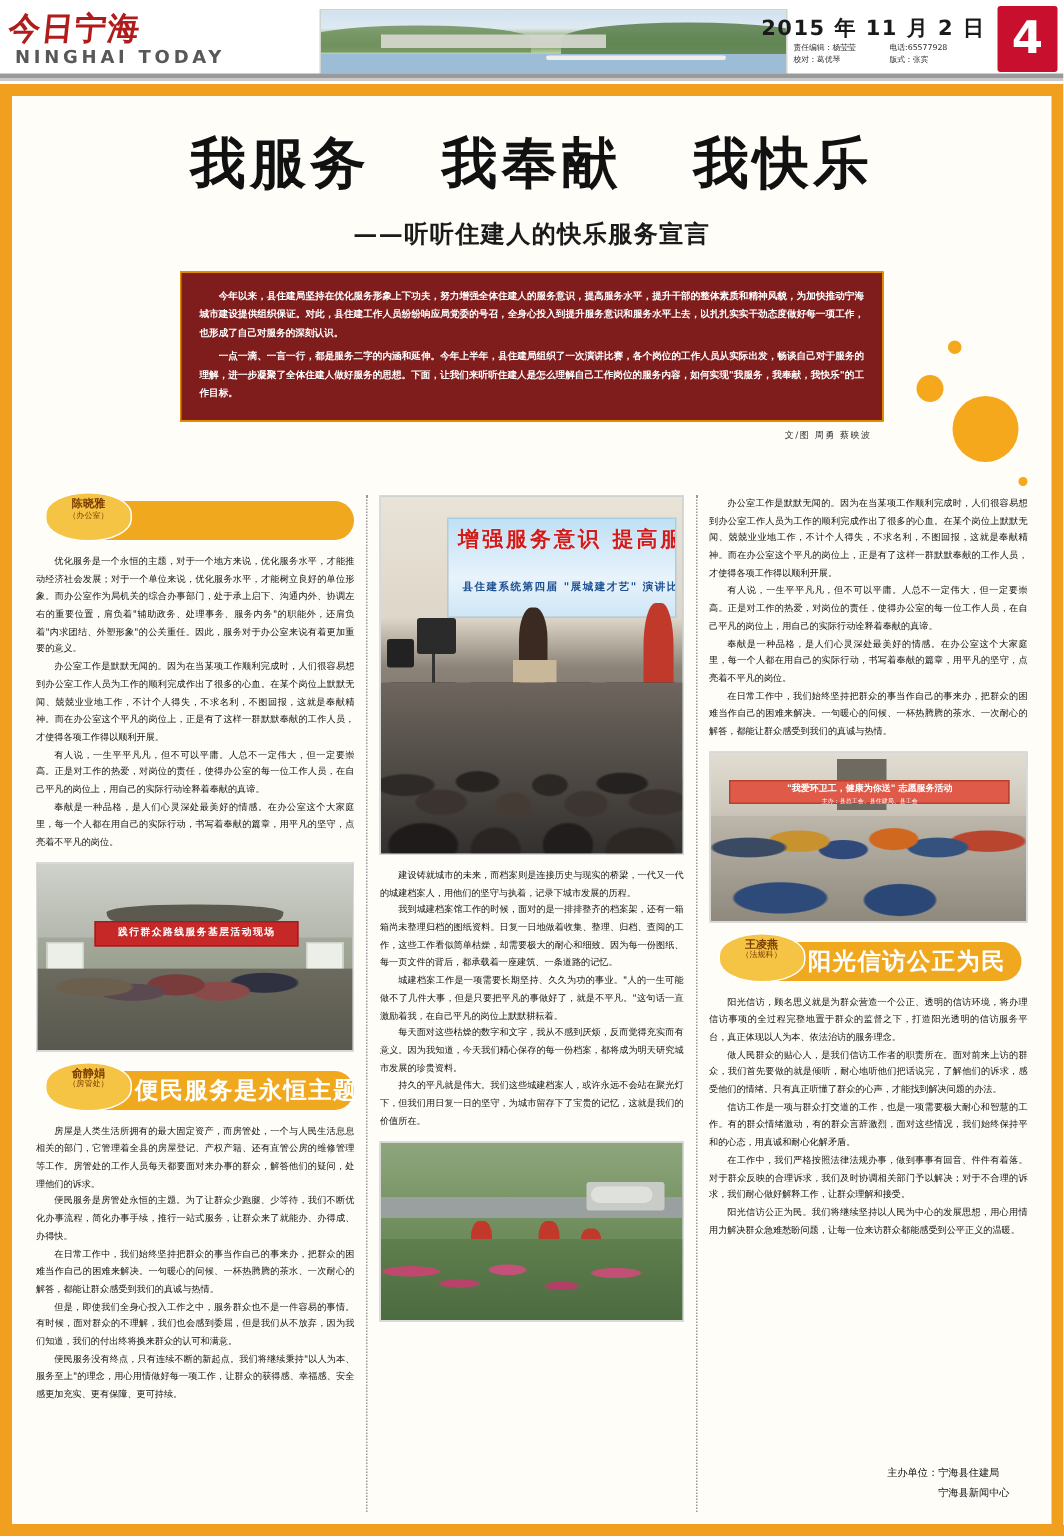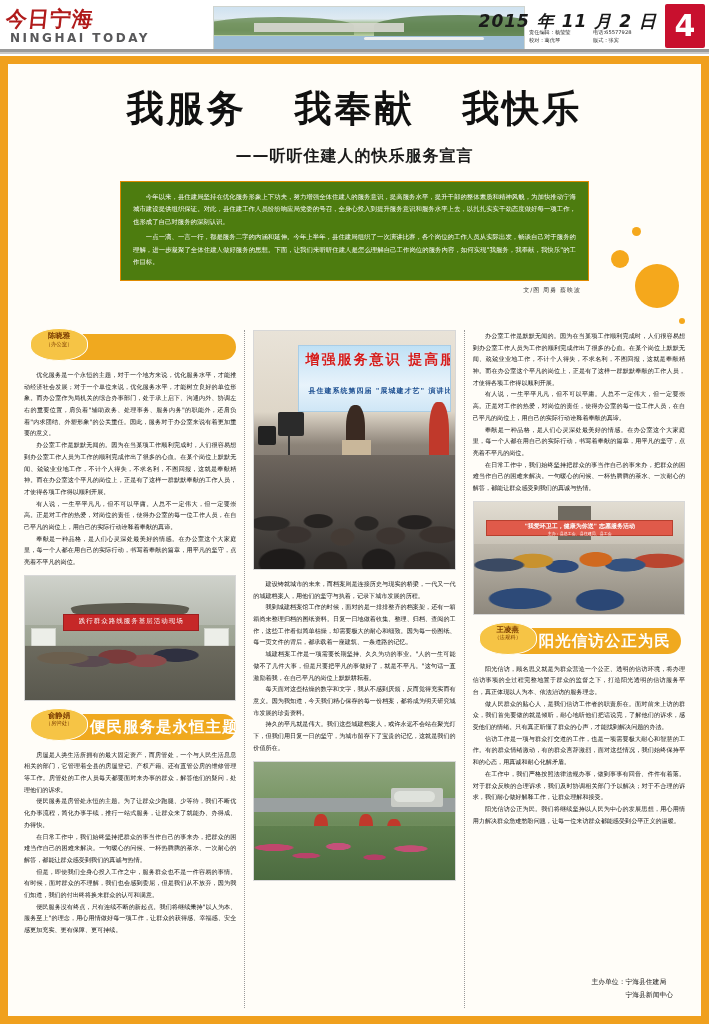--- a/index.html
+++ b/index.html
@@ -34,21 +34,21 @@
     border:1px solid #cfd4cf;overflow:hidden;
     background:linear-gradient(to bottom,#cfe2f0 0%,#dfeaf2 28%,#9fb98a 40%,#7d9c68 56%,#b9cfa2 68%,#9fc0d8 80%,#8fb4cf 100%);
   }
   .mh-photo .hill{position:absolute;left:-10px;top:10px;width:150px;height:18px;background:#6f8f5c;border-radius:50% 50% 0 0;opacity:.85;}
   .mh-photo .hill2{position:absolute;right:-20px;top:8px;width:170px;height:22px;background:#5f8352;border-radius:50% 50% 0 0;opacity:.9;}
   .mh-photo .city{position:absolute;left:40px;top:16px;width:150px;height:9px;background:#d8d8d2;opacity:.9;}
   .mh-photo .river{position:absolute;left:0;bottom:0;width:100%;height:13px;background:#9dbdd6;}
   .mh-photo .bridge{position:absolute;left:150px;bottom:9px;width:120px;height:3px;background:#efefef;border-radius:2px;}
   .mh-date{
     position:absolute;right:52px;top:10px;text-align:center;
-    font-size:17px;font-weight:bold;color:#1a1a1a;letter-spacing:1px;font-style:italic;
+    font-size:14px;font-weight:bold;color:#1a1a1a;letter-spacing:1px;
   }
   .mh-credits{
     position:absolute;right:52px;top:28px;width:128px;
     font-size:5.2px;color:#2a2a2a;line-height:1.55;
     display:flex;flex-wrap:wrap;
   }
   .mh-credits span{width:50%;white-space:nowrap;}
   .mh-page{
     position:absolute;right:4px;top:4px;width:40px;height:44px;
     background:#c8102e;color:#fff;border-radius:2px;
@@ -86,23 +86,23 @@
   }
   .subhead{
     text-align:center;margin-top:12px;
     font-family:"DejaVu Serif","Liberation Serif",serif;
     font-size:16px;font-weight:bold;color:#1a1a1a;letter-spacing:1px;
   }
 
   
   .intro{
     margin:14px 112px 0 112px;
-    background:#4d7c0f;border:1px solid #e08a00;
+    background:#7f1d1d;border:1px solid #e08a00;
     padding:9px 12px 11px 12px;
-    color:#fff;font-size:6.4px;line-height:1.95;text-align:justify;
+    color:#fff;font-size:6.4px;line-height:1.95;text-align:justify;font-weight:bold;
   }
   .intro p{margin:0;text-indent:2em;}
   .intro p + p{margin-top:3px;}
   .byline{
     margin:5px 120px 0 0;text-align:right;
     font-size:6px;color:#333;letter-spacing:1px;
   }
 
   
   .cols{
@@ -186,21 +186,21 @@
       radial-gradient(ellipse at 38% 98%,#2a2522 0 9%,transparent 10%),
       radial-gradient(ellipse at 62% 95%,#201d1c 0 9%,transparent 10%),
       radial-gradient(ellipse at 86% 98%,#2e2825 0 9%,transparent 10%),
       linear-gradient(to bottom,#6e665e,#33302e);}
 
   
   .booth{position:absolute;inset:0;background:linear-gradient(to bottom,#b9bdb4 0%,#a7ad9f 30%,#9aa08f 60%,#8d9384 100%);}
   .booth .bldg{position:absolute;left:0;top:0;width:100%;height:40%;background:linear-gradient(to bottom,#cfd2cb,#b4b8ae);}
   .booth .tent{position:absolute;left:22%;top:22%;width:56%;height:9%;background:#5c5a4f;border-radius:50% 50% 6px 6px;}
   .booth .redb{position:absolute;left:18%;top:31%;width:64%;height:12%;background:#c62828;border:1px solid #9e1f1f;}
-  .booth .redb .t{position:absolute;inset:0;color:#fff;font-size:6.5px;font-weight:normal;text-align:center;line-height:1.9;white-space:nowrap;letter-spacing:1px;}
+  .booth .redb .t{position:absolute;inset:0;color:#fff;font-size:6.5px;font-weight:bold;text-align:center;line-height:1.9;white-space:nowrap;letter-spacing:1px;}
   .booth .board{position:absolute;width:11%;height:44%;top:42%;background:#eceee8;border:1px solid #cfd2ca;}
   .booth .people{position:absolute;left:0;right:0;bottom:0;height:56%;
     background:
       radial-gradient(ellipse at 18% 40%,#6b5f4e 0 10%,transparent 11%),
       radial-gradient(ellipse at 30% 45%,#5a4a50 0 10%,transparent 11%),
       radial-gradient(ellipse at 44% 38%,#7a3b3b 0 11%,transparent 12%),
       radial-gradient(ellipse at 58% 44%,#8a4a4a 0 11%,transparent 12%),
       radial-gradient(ellipse at 72% 36%,#2f3040 0 10%,transparent 11%),
       linear-gradient(to bottom,transparent 0%,transparent 22%,#6c6a5e 23%,#59584e 100%);}
   .booth .table{position:absolute;left:28%;bottom:16%;width:42%;height:7%;background:#e4e4dc;}

